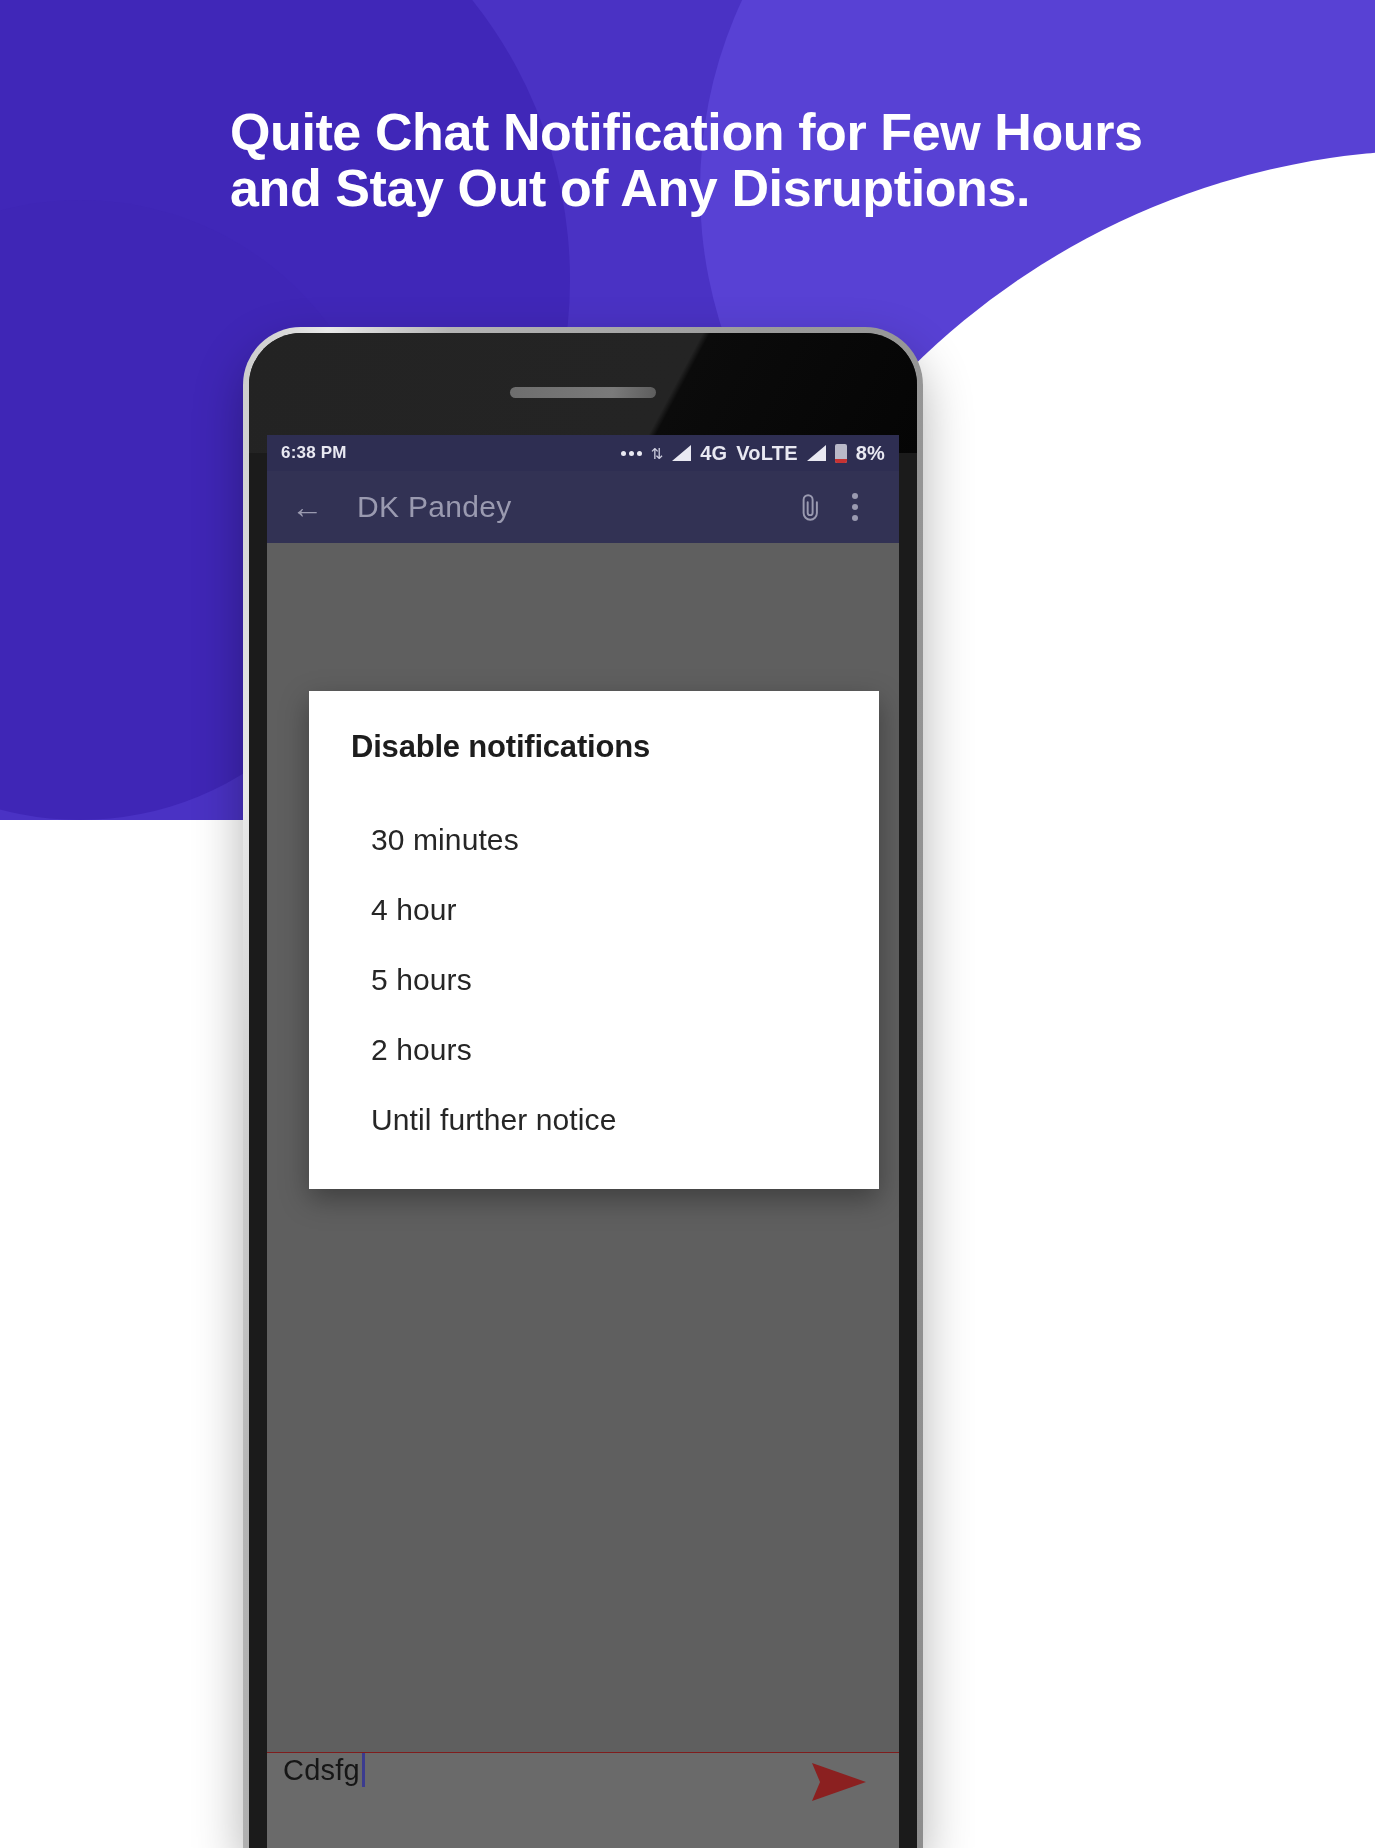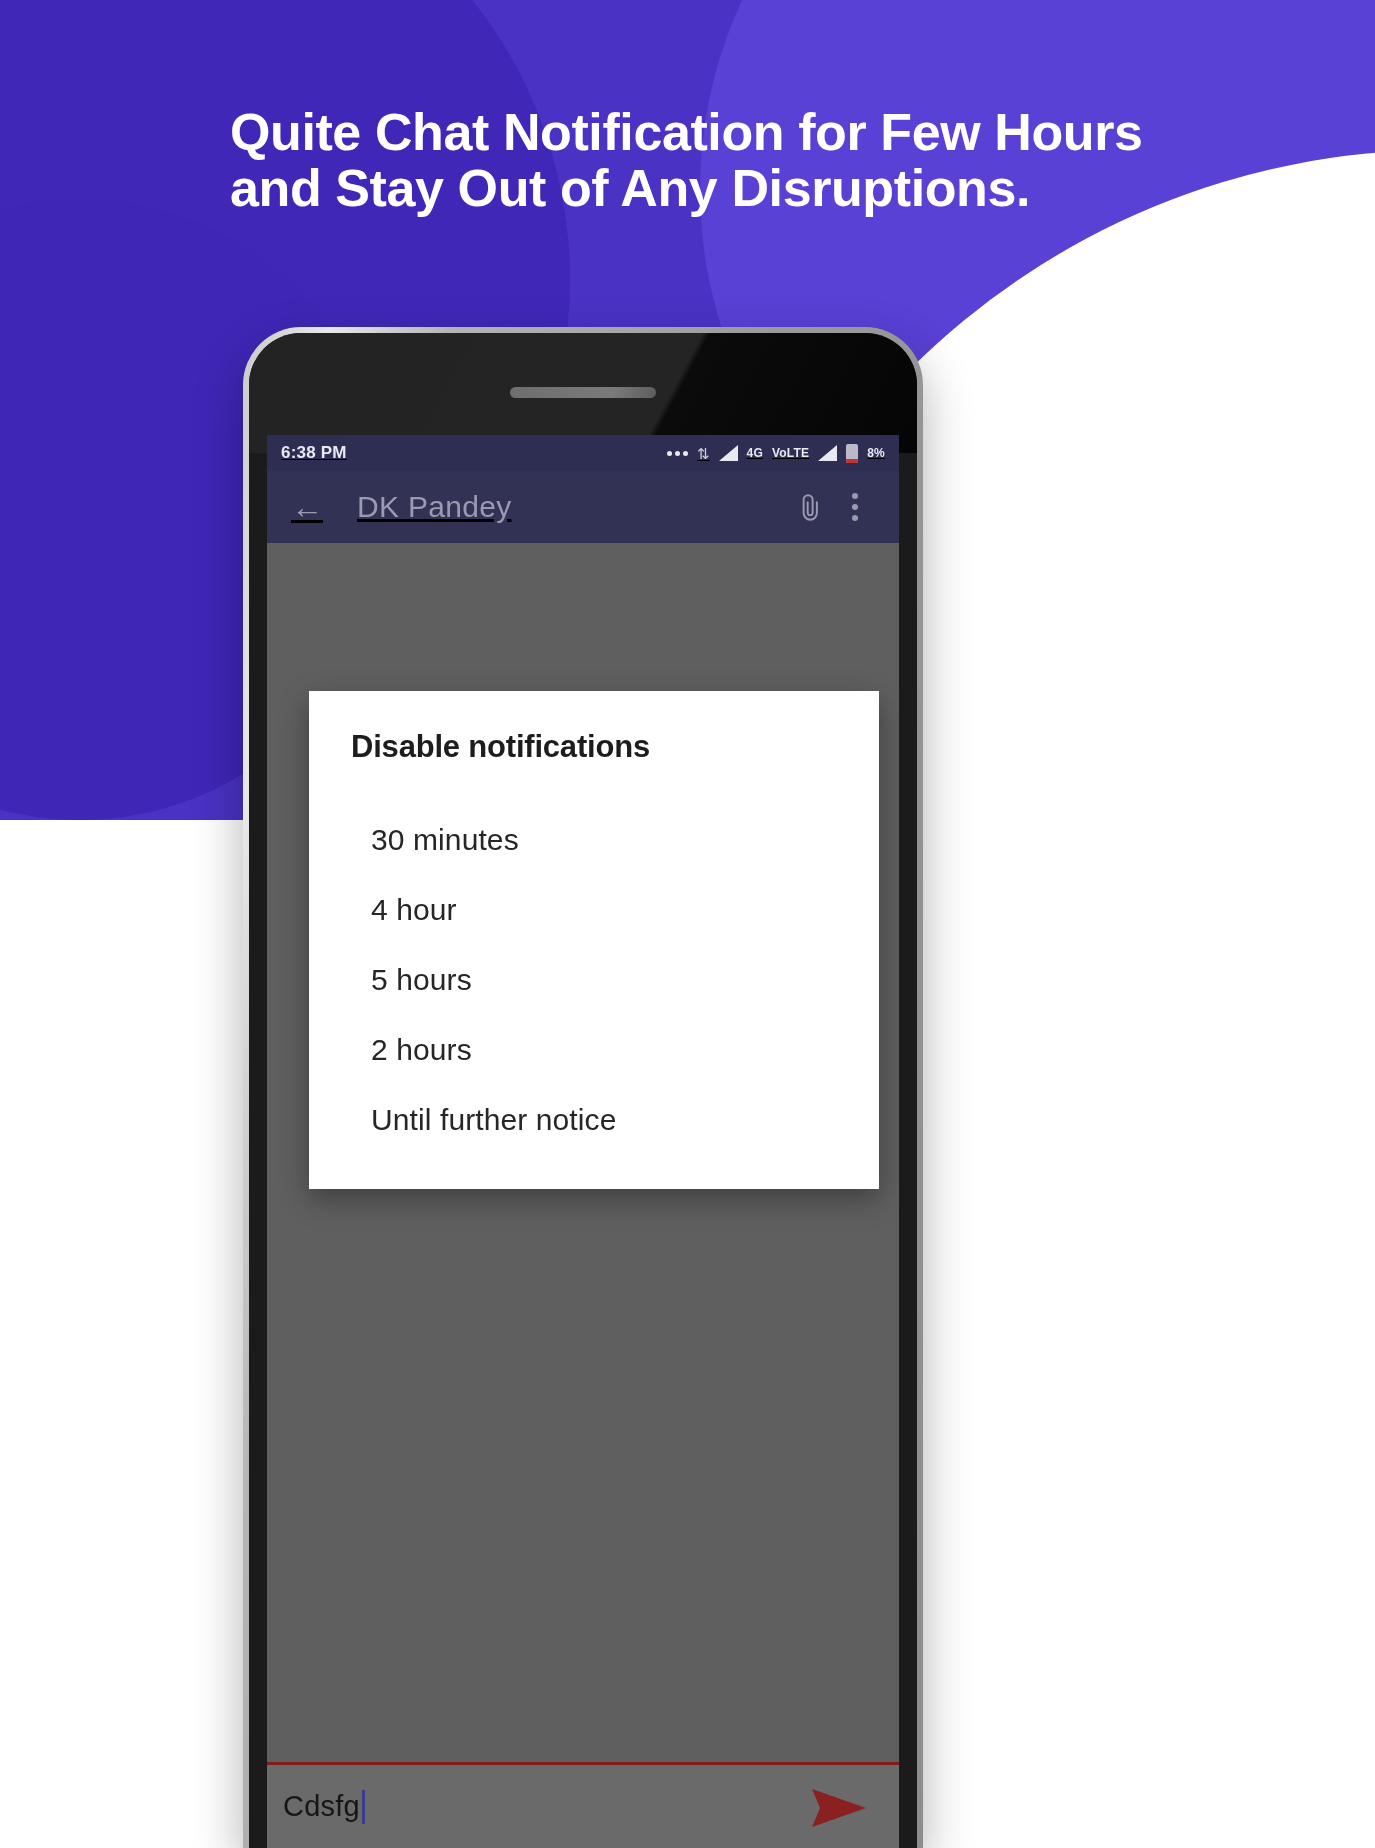--- a/index.html
+++ b/index.html
@@ -106,21 +106,20 @@
     width: 146px; height: 11px;
     border-radius: 6px;
     background: linear-gradient(100deg,#6e6e6e 0%,#7a7a7a 70%,#5d5d5d 100%);
   }
   
   .screen {
     position: absolute;
     left: 24px; top: 108px; right: 24px; bottom: 0;
     overflow: hidden;
     background: #b91c1c;
-    text-decoration: underline;
   }
 
   
   .statusbar {
     height: 36px;
     background: #2e2e52;
     display: flex;
     align-items: center;
     padding: 0 14px 0 14px;
     color: #e9e9f2;
@@ -136,21 +135,21 @@
   }
   .dots-icon { display: flex; gap: 3px; align-items: center; }
   .dots-icon i { width: 5px; height: 5px; border-radius: 50%; background: #e9e9f2; display: block; }
   .sync-icon { font-size: 15px; line-height: 1; color: #cfcfe0; font-weight: normal; }
   .signal-tri {
     width: 0; height: 0;
     border-style: solid;
     border-width: 0 0 16px 19px;
     border-color: transparent transparent #e9e9f2 transparent;
   }
-  .sb-label { font-size: 12px; font-weight: bold; letter-spacing: 0.2px; }
+  .sb-label { font-size: 20px; font-weight: bold; letter-spacing: 0.2px; }
   .battery {
     position: relative;
     width: 12px; height: 19px;
     border-radius: 2px;
     background: #b9b9c8;
     overflow: hidden;
   }
   .battery::before {
     content: "";
     position: absolute; left: 3px; top: -3px;
@@ -226,25 +225,25 @@
     color: #262626;
     padding: 18px 0;
     letter-spacing: 0.1px;
     margin-left: 20px;
   }
 
   
   .composer {
     position: absolute;
     left: 0; right: 0; bottom: 0;
-    height: 86px;
+    height: 96px;
     background: #6a6a6a;
-    border-top: 3px solid #7f1d1d;
-    display: flex;
-    align-items: center;
+    border-top: 1px solid #7f1d1d;
+    display: flex;
+    align-items: flex-start;
     padding: 0 26px 0 16px;
   }
   .composer-input {
     flex: 1;
     display: flex;
     align-items: center;
     font-size: 29px;
     color: #161616;
     letter-spacing: 0.2px;
   }

